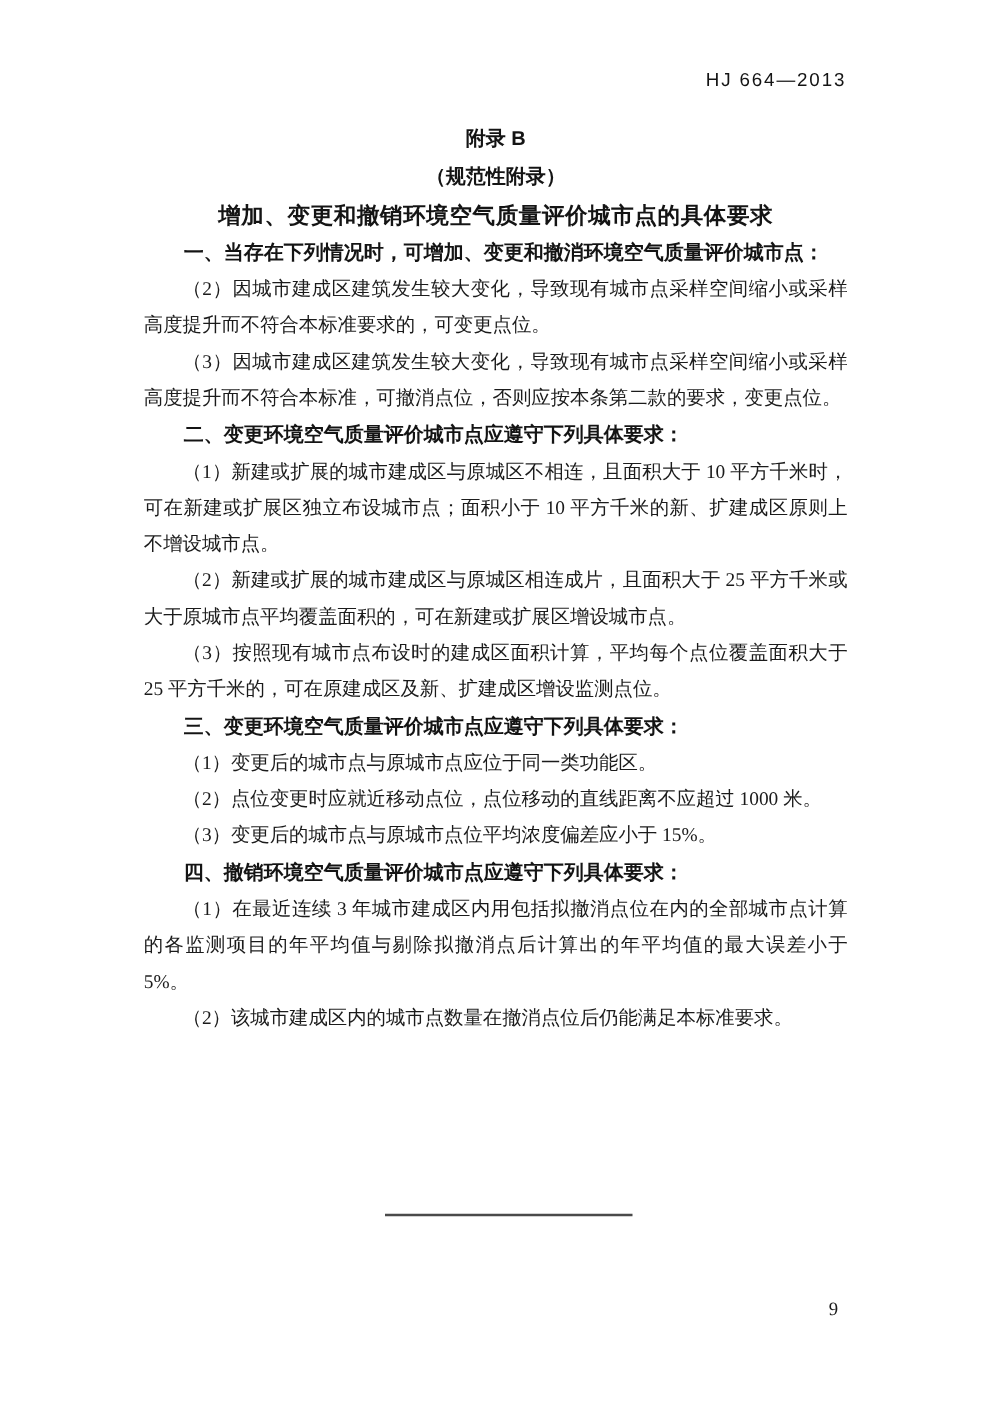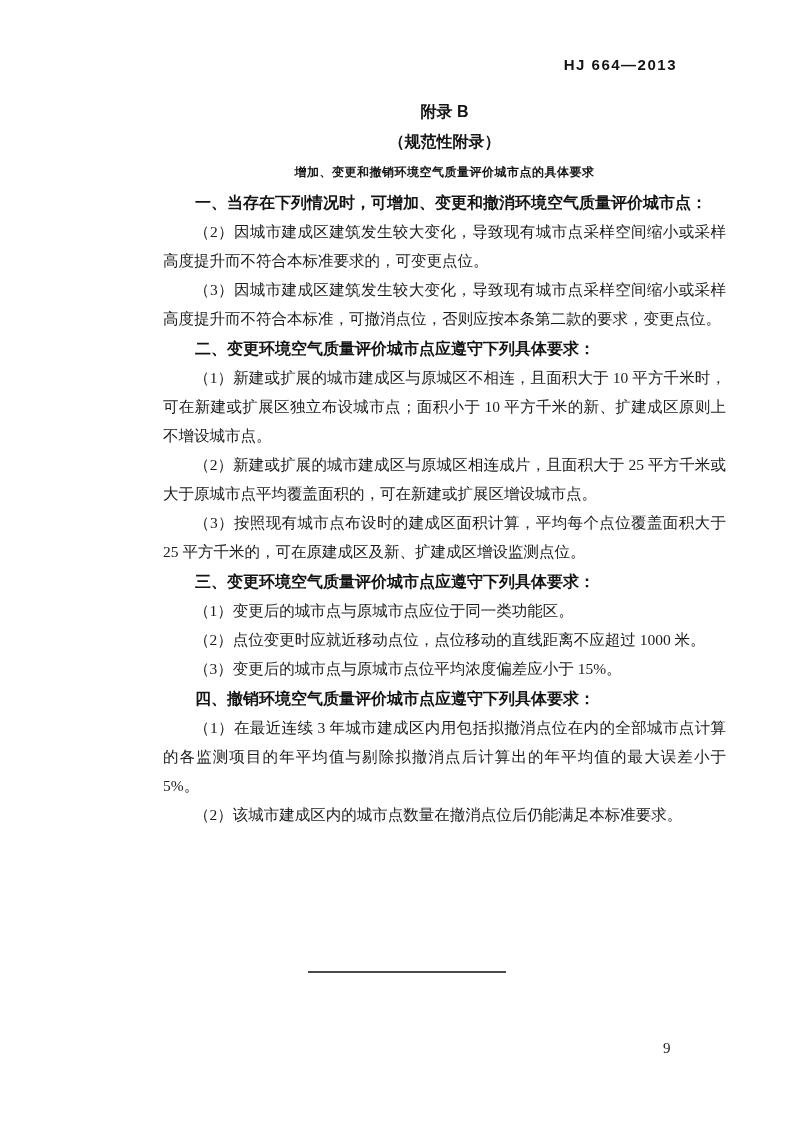--- a/index.html
+++ b/index.html
@@ -15,44 +15,43 @@
   .page {
     position: absolute;
     inset: 0;
     background: #ffffff;
   }
   .running-header {
     position: absolute;
     top: 56px;
     right: 116px;
     font-family: "Liberation Sans", "DejaVu Sans", sans-serif;
-    font-weight: bold;
+    font-weight: normal;
     font-size: 15px;
     letter-spacing: 1.5px;
     color: #141414;
     white-space: nowrap;
   }
   .content {
     position: absolute;
     top: 97px;
     left: 115px;
     width: 563px;
-    margin-left: 48px;
   }
   .appendix-title,
   .appendix-subtitle,
   .doc-title {
     text-align: center;
     font-weight: bold;
     font-family: "Liberation Sans", "DejaVu Sans", sans-serif;
     color: #141414;
     line-height: 30px;
     font-size: 16px;
   }
-  .doc-title { font-size: 12px; letter-spacing: 0.5px; }
+  .doc-title { font-size: 18px; letter-spacing: 0.5px; }
   .section { margin-top: 0; }
   .section-heading {
     font-weight: bold;
     font-family: "Liberation Sans", "DejaVu Sans", sans-serif;
     color: #141414;
     font-size: 16px;
     line-height: 29px;
     text-indent: 2em;
     margin-top: 1px;
   }

